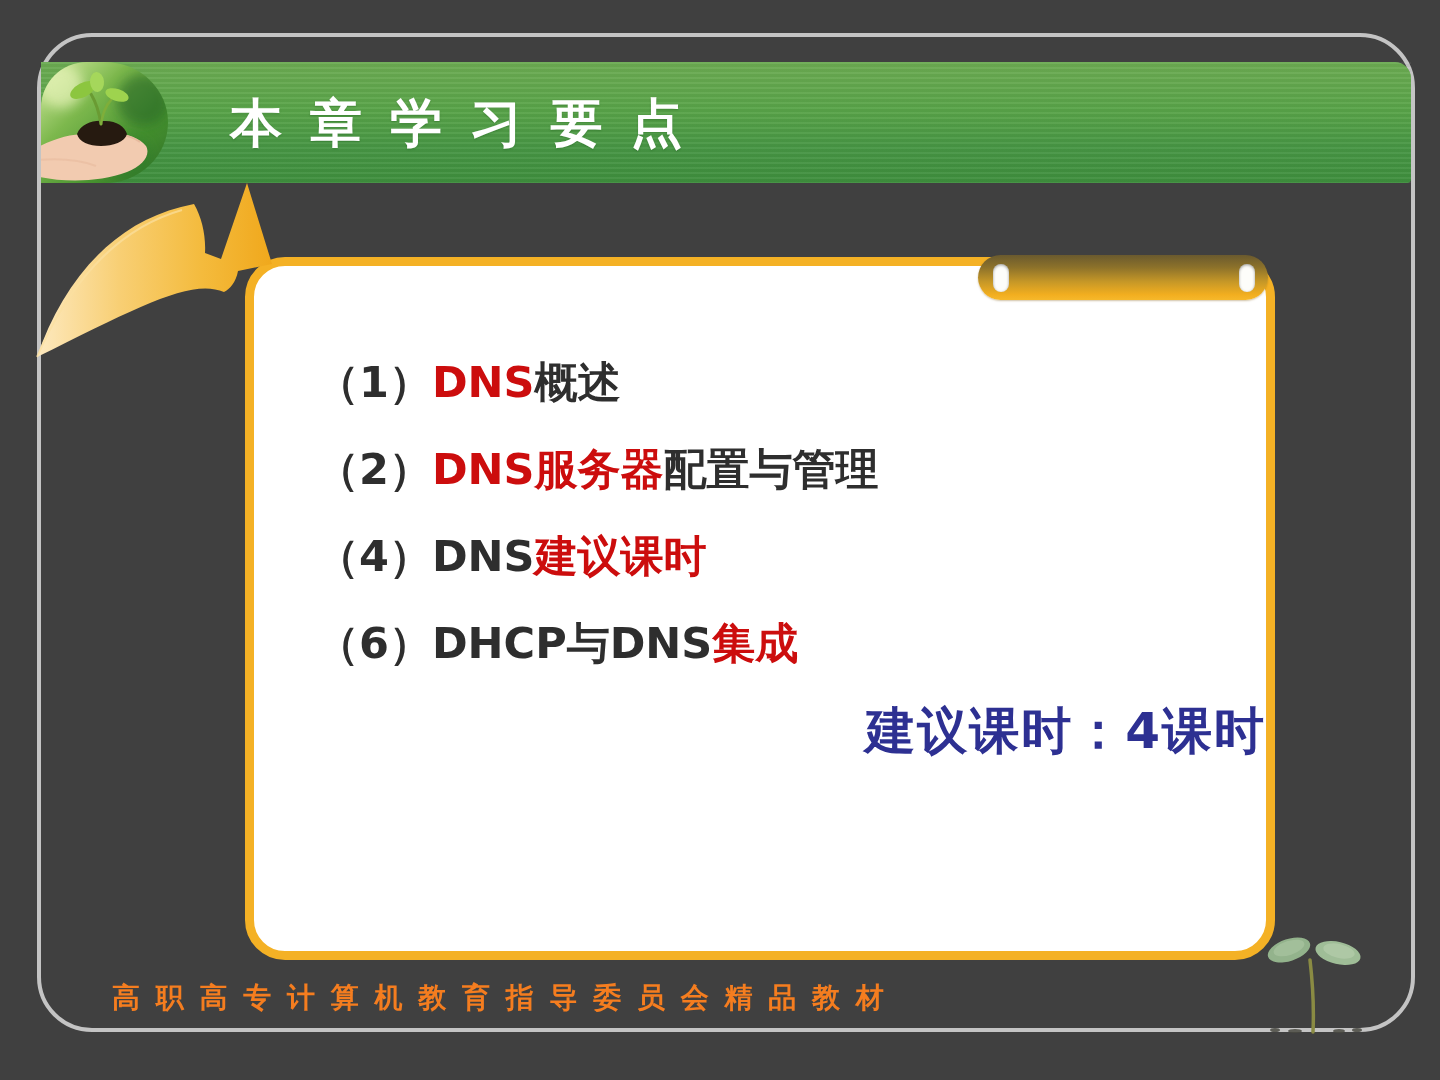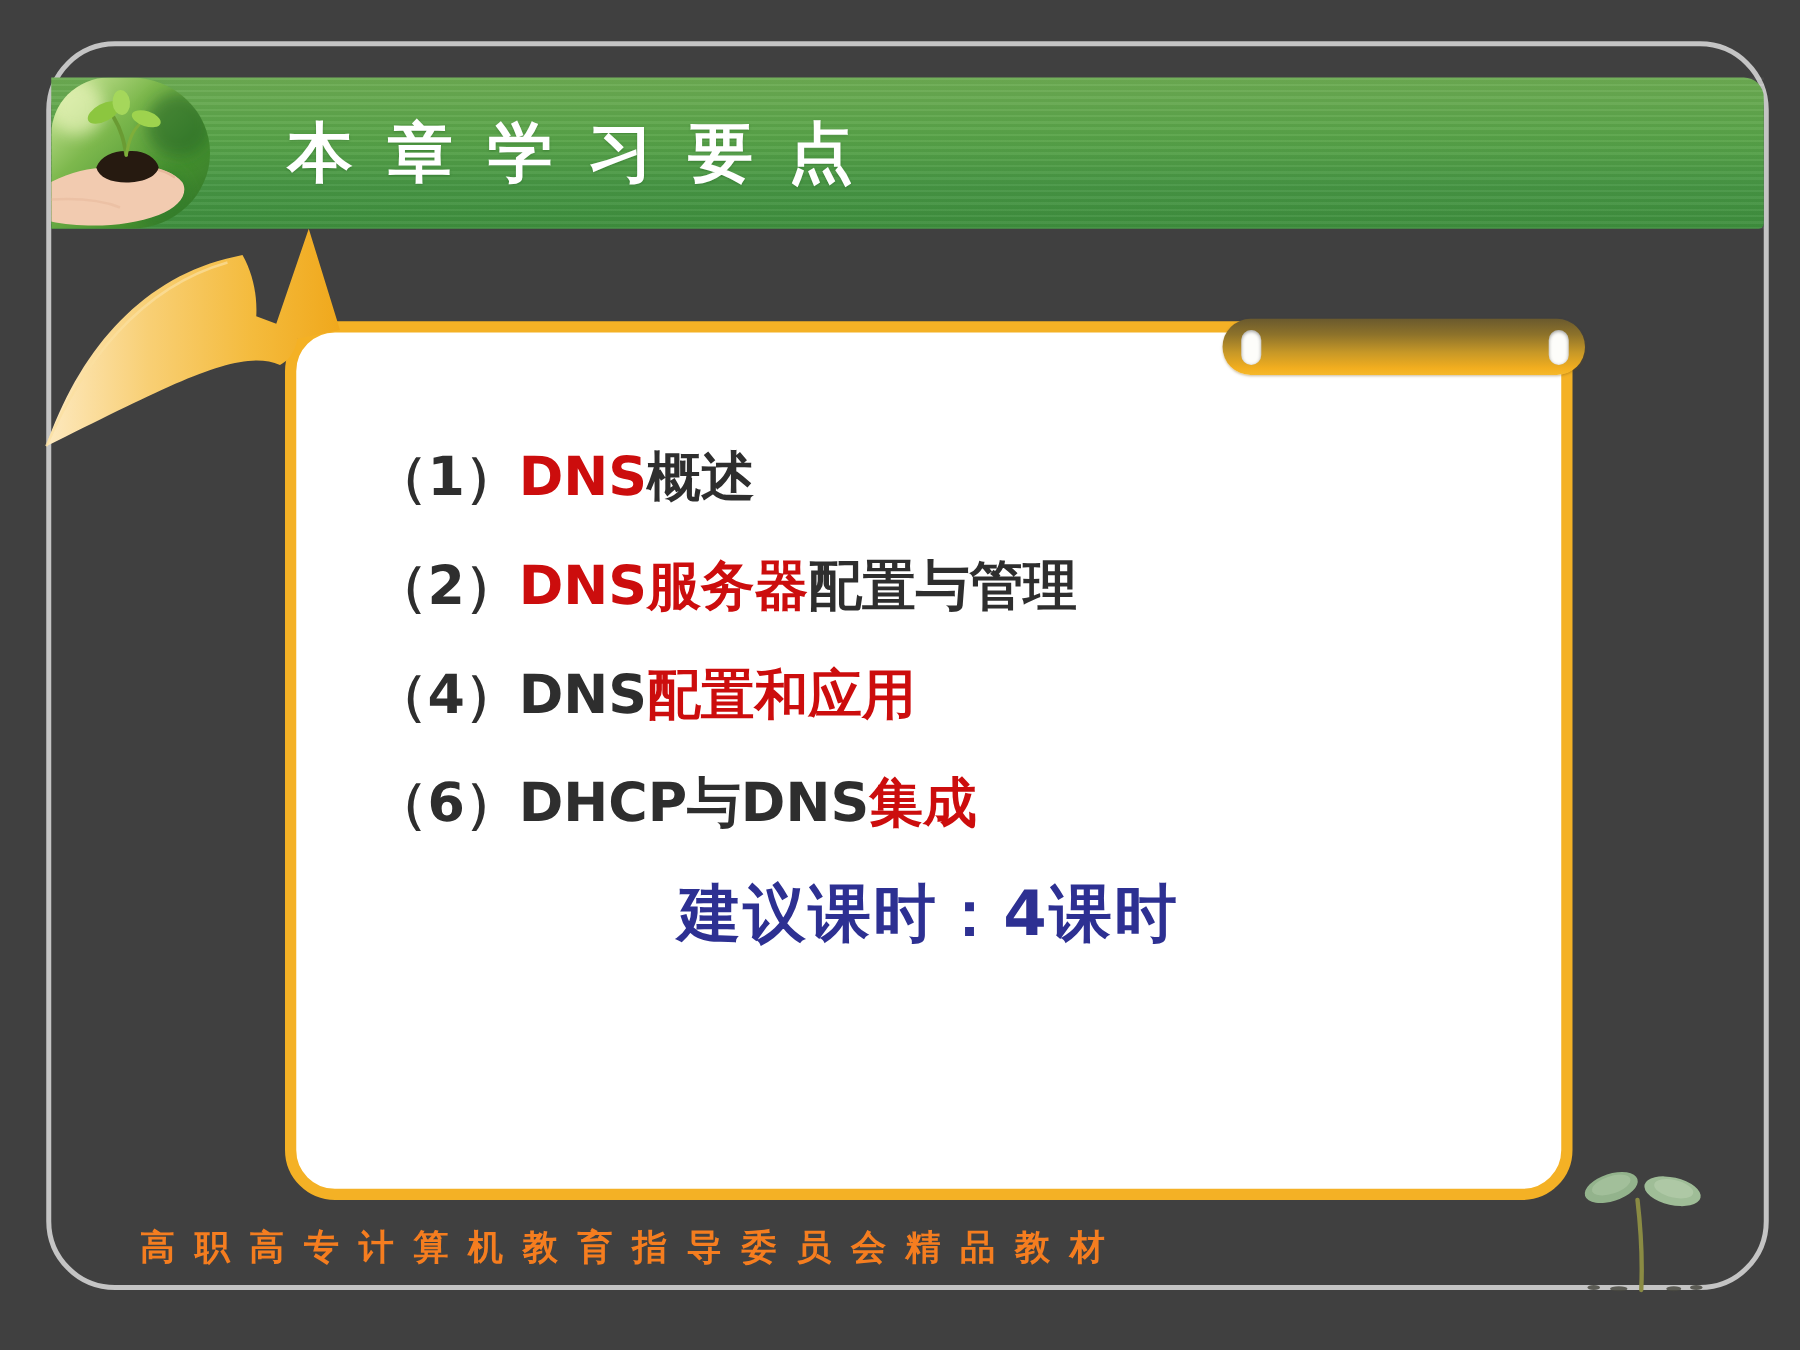--- a/index.html
+++ b/index.html
@@ -23,27 +23,27 @@
 
   
   .title{position:absolute;left:230px;top:92px;margin:0;font-size:52px;line-height:62px;
          font-weight:bold;color:#ffffff;letter-spacing:5px;white-space:nowrap;
          text-shadow:0 1px 2px rgba(0,60,0,.25);}
 
   
   .arrow{position:absolute;left:22px;top:158px;width:260px;height:230px;z-index:3;}
 
   
-  .box{position:absolute;left:228px;top:257px;width:1012px;height:685px;
+  .box{position:absolute;left:245px;top:257px;width:1012px;height:685px;
        border:9px solid #f4b125;border-radius:40px;background:#fff;z-index:2;}
   .list{padding:88px 10px 0 62px;}
   .row{font-size:43px;line-height:56px;font-weight:bold;margin-bottom:31px;white-space:nowrap;}
   .seg-dark{color:#2e2e2e;}
   .seg-red{color:#cc0d0d;}
-  .suggestion{margin-top:2px;text-align:center;font-size:50px;line-height:58px;
+  .suggestion{margin-top:2px;text-align:right;font-size:50px;line-height:58px;
               font-weight:bold;color:#2d3092;letter-spacing:2px;}
 
   
   .pill{position:absolute;left:978px;top:255px;width:290px;height:45px;border-radius:23px;
         background:linear-gradient(180deg,#6a5a2e 0%,#8d722a 28%,#c79827 60%,#f2ae1f 88%,#f6b82b 100%);
         box-shadow:0 1px 2px rgba(120,80,0,.35);z-index:4;}
   .slot{position:absolute;top:9px;width:16px;height:28px;border-radius:9px;background:#fdfdfa;
         box-shadow:inset 0 1px 3px rgba(0,0,0,.4);}
   .slot-l{left:15px;}
   .slot-r{right:13px;}
@@ -107,21 +107,21 @@
       </linearGradient>
     </defs>
     <path d="M15,199 C40,126 88,67 159,49 L172,46 C180,60 184,78 183,95 L199,101 L225,25 L250,106 L216,113 C214,124 208,131 202,134 C170,120 118,148 15,199 Z" fill="url(#goldA)"></path>
     <path d="M15,199 C44,132 90,72 160,52" stroke="#fbdfa0" stroke-width="2" fill="none" opacity="0.7"></path>
   </svg>
 
   <div class="box">
     <div class="list">
         <div class="row"><span class="seg-dark">（1）</span><span class="seg-red">DNS</span><span class="seg-dark">概述</span></div>
         <div class="row"><span class="seg-dark">（2）</span><span class="seg-red">DNS服务器</span><span class="seg-dark">配置与管理</span></div>
-        <div class="row"><span class="seg-dark">（4）DNS</span><span class="seg-red">配置和应用</span></div>
+        <div class="row"><span class="seg-dark">（4）DNS</span><span class="seg-red">建议课时</span></div>
         <div class="row"><span class="seg-dark">（6）DHCP与DNS</span><span class="seg-red">集成</span></div>
       </div>
     <div class="suggestion">建议课时：4课时</div>
   </div>
 
   <div class="pill">
     <span class="slot slot-l"></span>
     <span class="slot slot-r"></span>
   </div>
 

